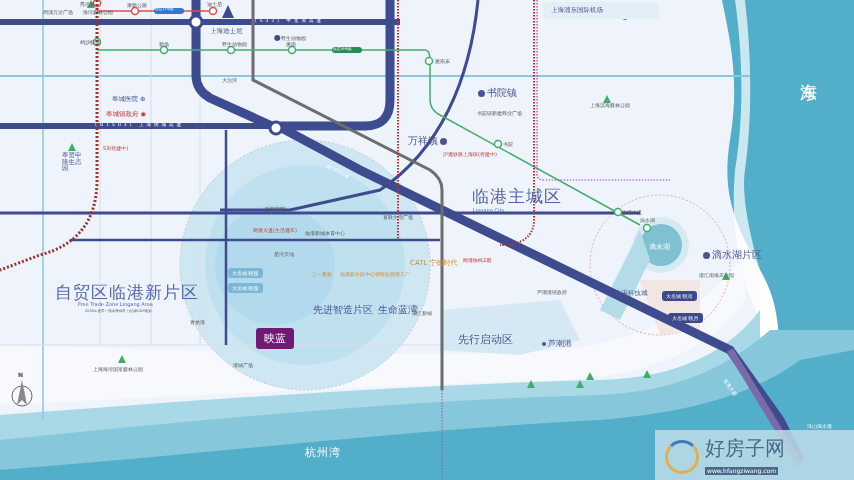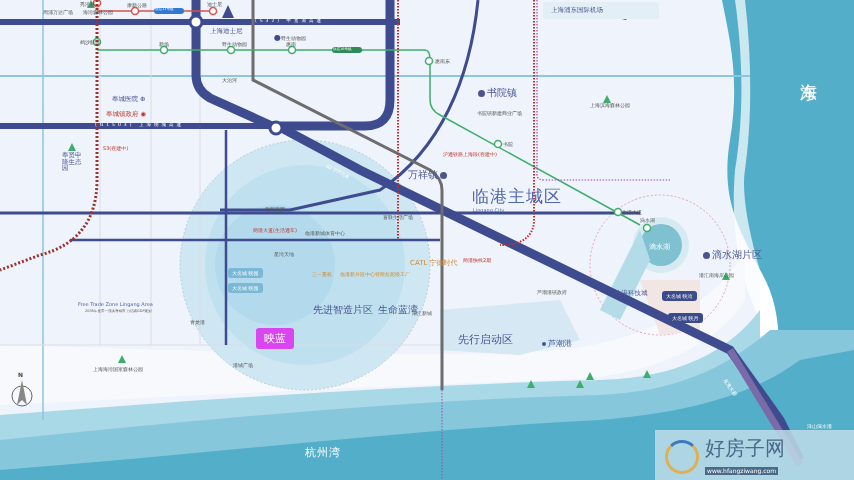--- a/index.html
+++ b/index.html
@@ -8,21 +8,21 @@
   .lbl{position:absolute;white-space:nowrap;color:#4a5590;line-height:1;}
   .tiny{font-size:5px;color:#555;}
   .small{font-size:6.5px;color:#4a5590;}
   .med{font-size:10px;color:#4a5590;}
   .big{font-size:17px;color:#5266a8;letter-spacing:1px;}
   .red{color:#c0392b;}
   .white{color:#ffffff;}
   .vert{writing-mode:vertical-rl;}
   .poi-dot{display:inline-block;width:7px;height:7px;border-radius:50%;background:#4a5590;vertical-align:middle;margin-right:2px;}
   .badge{position:absolute;background:#3b4a8a;color:#fff;font-size:5px;border-radius:3px;padding:2px 4px;white-space:nowrap;}
-  .pin{position:absolute;background:#d946ef;color:#fff;font-size:11px;border-radius:3px;padding:3px 8px;}
+  .pin{position:absolute;background:#701a75;color:#fff;font-size:11px;border-radius:3px;padding:3px 8px;}
   .card{position:absolute;background:#e4eef6;border-radius:3px;padding:4px 8px;font-size:6.5px;color:#4a5590;white-space:nowrap;}
   .watermark{position:absolute;left:655px;top:430px;width:224px;height:50px;background:rgba(190,220,232,0.85);}
 </style>
 </head>
 <body>
 
 <div id="map">
   <svg width="854" height="480" viewBox="0 0 854 480" style="position:absolute;left:0;top:0;">
 
     <rect x="0" y="0" width="854" height="480" fill="#ffffff"></rect>
@@ -122,35 +122,36 @@
     <polygon points="228,5 222,18 234,18" fill="#3e4b8f"></polygon>
   </svg>
 
   <div class="card" style="left:543px;top:2px;width:100px;">
     <span>上海浦东国际机场</span>
   </div>
 
   <div class="lbl white vert" style="left:800px;top:70px;font-size:17px;">东海</div>
   <div class="lbl white" style="left:305px;top:447px;font-size:11px;letter-spacing:1px;">杭州湾</div>
 
+  <div class="lbl big" style="left:55px;top:284px;">自贸区临港新片区</div>
   <div class="lbl" style="left:78px;top:302px;font-size:5px;color:#5266a8;">Free Trade Zone Lingang Area</div>
   <div class="lbl tiny" style="left:85px;top:310px;font-size:3.5px;">2035年世界一流滨海城市 万亿级GDP规划</div>
 
   <div class="lbl big" style="left:448px;top:188px;margin-left:24px;">临港主城区</div>
   <div class="lbl" style="left:473px;top:208px;font-size:5px;color:#5266a8;">Lingang City</div>
 
   <div class="lbl med" style="left:703px;top:250px;"><span class="poi-dot"></span><span>滴水湖片区</span></div>
   <div class="lbl med" style="left:458px;top:334px;font-size:11px;">先行启动区</div>
   <div class="lbl med" style="left:313px;top:305px;">先进智造片区</div>
   <div class="lbl med" style="left:378px;top:305px;">生命蓝湾</div>
   <div class="lbl small" style="left:615px;top:290px;">临港科技城</div>
 
 
   <div class="lbl med" style="left:478px;top:88px;"><span class="poi-dot"></span><span>书院镇</span></div>
-  <div class="lbl med" style="left:408px;top:136px;margin-top:34px;"><span>万祥镇</span><span class="poi-dot" style="margin-left:2px;"></span></div>
+  <div class="lbl med" style="left:408px;top:136px;"><span>万祥镇</span><span class="poi-dot" style="margin-left:2px;"></span></div>
   <div class="lbl small" style="left:542px;top:340px;font-size:8px;text-align:right;"><span class="poi-dot" style="width:4px;height:4px;"></span><span>芦潮港</span></div>
   <div class="lbl small" style="left:210px;top:28px;">上海迪士尼</div>
 
   <div class="lbl white" style="left:649px;top:244px;font-size:7px;">滴水湖</div>
 
   <div class="lbl" style="left:255px;top:19px;font-size:4.5px;color:#fff;letter-spacing:3px;">(S32) 申嘉湖高速</div>
   <div class="lbl" style="left:95px;top:123px;font-size:4.5px;color:#fff;letter-spacing:3px;">(G1503) 上海绕城高速</div>
   <div class="lbl" style="left:325px;top:170px;font-size:4.5px;color:#fff;transform:rotate(27deg);">S2 沪芦高速</div>
 
   <div class="lbl" style="left:155px;top:8px;font-size:3.5px;color:#fff;">轨道11号线</div>

